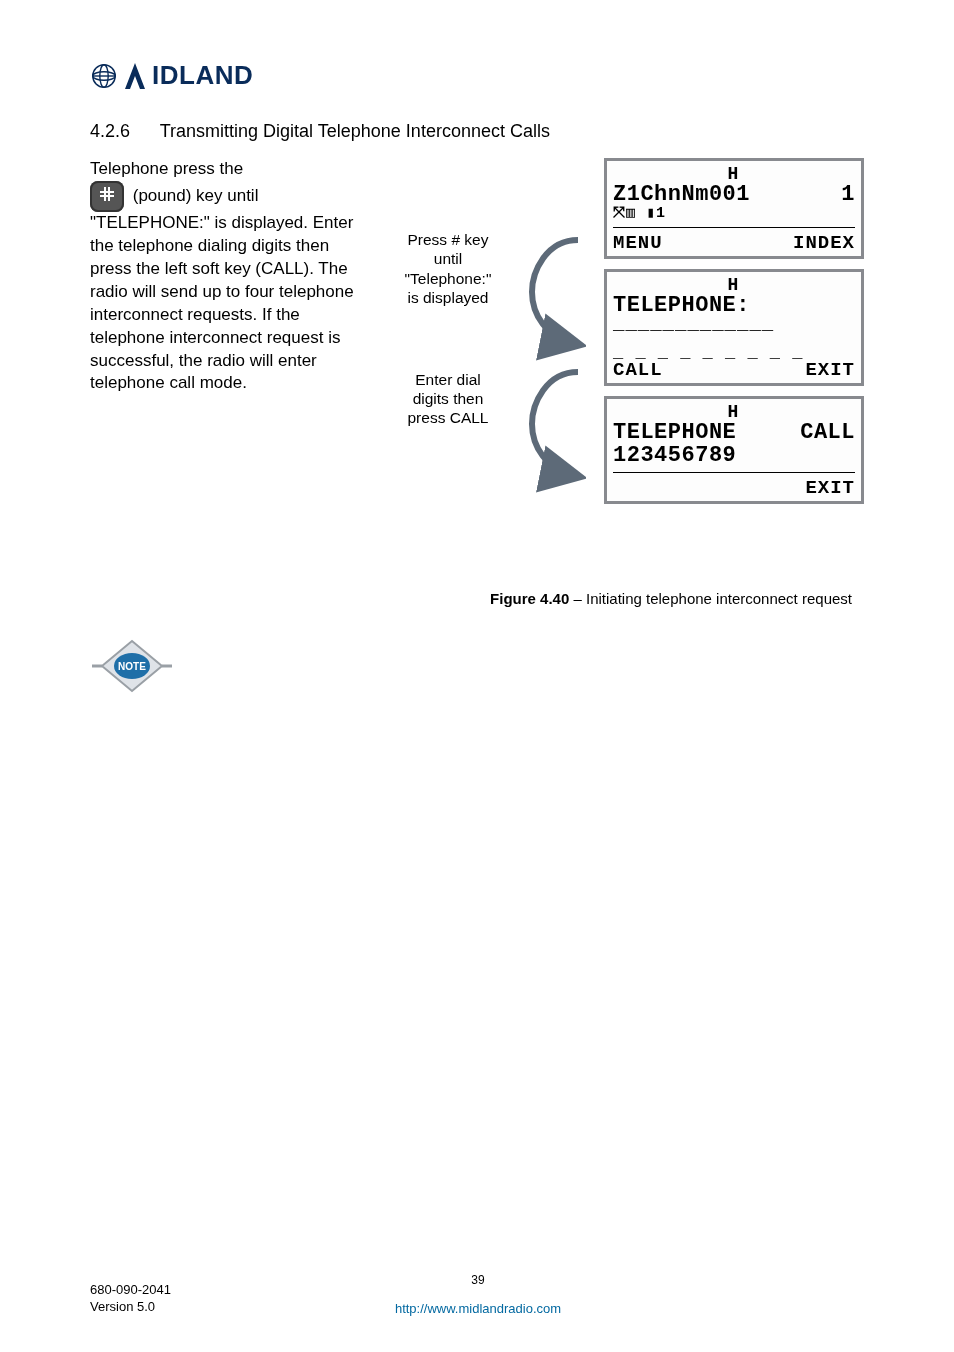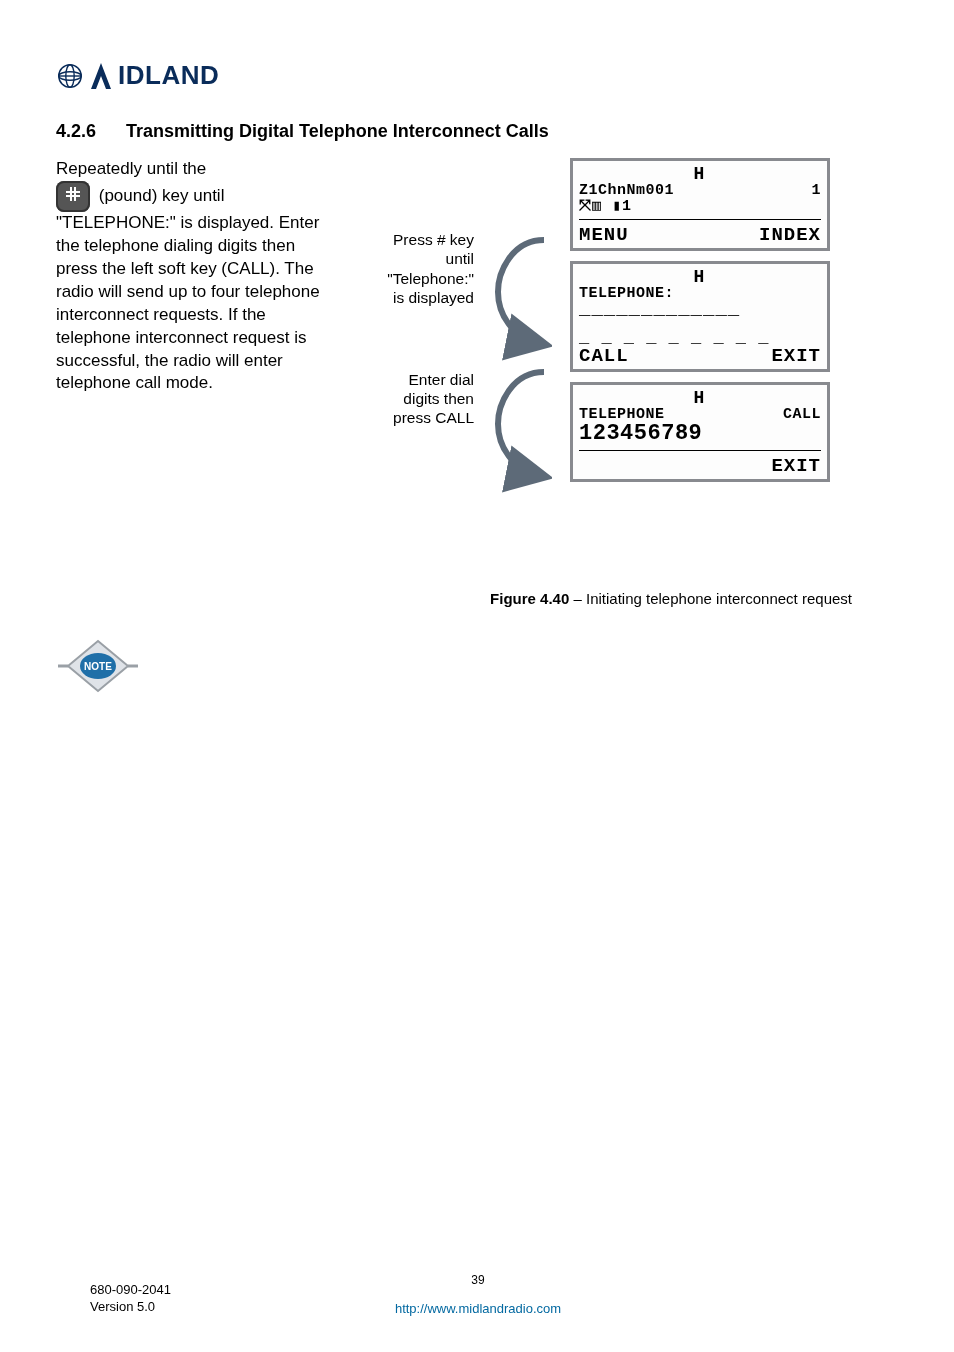--- a/index.html
+++ b/index.html
@@ -5,21 +5,21 @@
   * { box-sizing: border-box; margin: 0; padding: 0; }
   body {
     font-family: Arial, Helvetica, sans-serif;
     width: 954px;
     height: 1352px;
     position: relative;
     background: #fff;
     color: #000;
   }
   .page {
-    padding: 60px 90px 40px 56px;
+    padding: 60px 90px 40px 90px;
     position: relative;
     height: 100%;
     border-radius: 7px;
   }
   .logo {
     display: flex;
     align-items: center;
     gap: 6px;
     margin-bottom: 30px;
   }
@@ -28,21 +28,21 @@
     height: 28px;
   }
   .logo-text {
     font-size: 26px;
     font-weight: 900;
     color: #0a2c5a;
     letter-spacing: 0.5px;
   }
   .section-heading {
     font-size: 18px;
-    font-weight: bold;
+    font-weight: normal;
     margin-bottom: 16px;
   }
   .content-row {
     display: flex;
     align-items: flex-start;
     gap: 18px;
   }
   .body-col {
     width: 280px;
     font-size: 17px;
@@ -63,21 +63,21 @@
     height: 14px;
     background:
       linear-gradient(#fff,#fff) 0 30%/100% 2px no-repeat,
       linear-gradient(#fff,#fff) 0 70%/100% 2px no-repeat,
       linear-gradient(#fff,#fff) 30% 0/2px 100% no-repeat,
       linear-gradient(#fff,#fff) 70% 0/2px 100% no-repeat;
   }
   .mid-col {
     width: 120px;
     font-size: 15.5px;
-    text-align: right;
+    text-align: center;
     line-height: 1.25;
     padding-top: 72px;
   }
   .mid-gap { height: 62px; }
   .arrow-col {
     width: 60px;
     position: relative;
     padding-top: 74px;
   }
   .panels-col {
@@ -93,21 +93,21 @@
     font-weight: bold;
     padding: 4px 6px 2px 6px;
   }
   .lcd .h {
     text-align: center;
     font-size: 18px;
     line-height: 1.0;
     letter-spacing: 2px;
   }
   .lcd .line1 {
-    font-size: 15px;
+    font-size: 22px;
     display: flex;
     justify-content: space-between;
     line-height: 1.05;
     letter-spacing: 0.5px;
   }
   .lcd .line1b {
     font-size: 15px;
     letter-spacing: 1px;
     line-height: 1.1;
   }
@@ -178,21 +178,21 @@
   </div>
 
   <div class="section-heading">
     <span>4.2.6</span>
     &nbsp;&nbsp;&nbsp;&nbsp;
     <span>Transmitting Digital Telephone Interconnect Calls</span>
   </div>
 
   <div class="content-row">
     <div class="body-col">
-      <span>Repeatedly until the</span><br>
+      <span>Telephone press the</span><br>
       <span class="pound-key"><span class="pound-sym"></span></span>
       <span> (pound) key until "TELEPHONE:" is displayed. Enter the telephone dialing digits then press the left soft key (CALL). The radio will send up to four telephone interconnect requests. If the telephone interconnect request is successful, the radio will enter telephone call mode.</span>
     </div>
 
     <div class="mid-col">
       <div>
         <div>Press # key</div>
         <div>until</div>
         <div>"Telephone:"</div>
         <div>is displayed</div>

